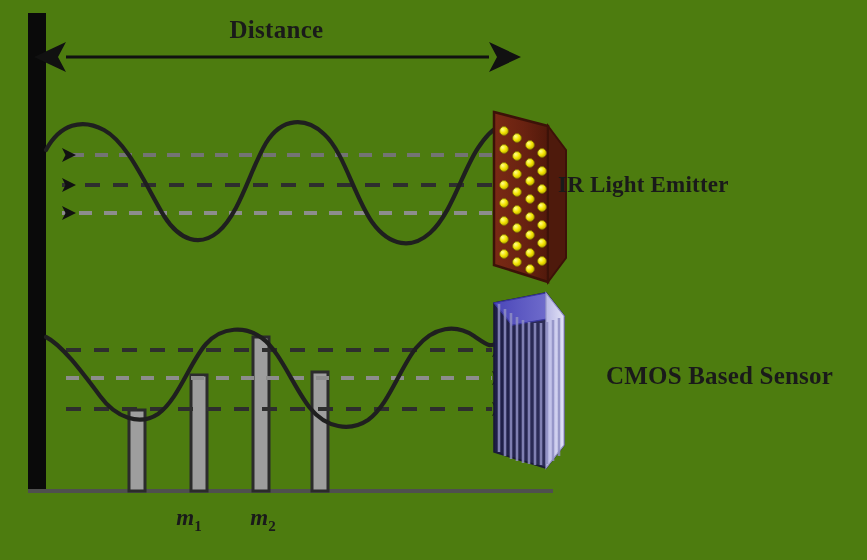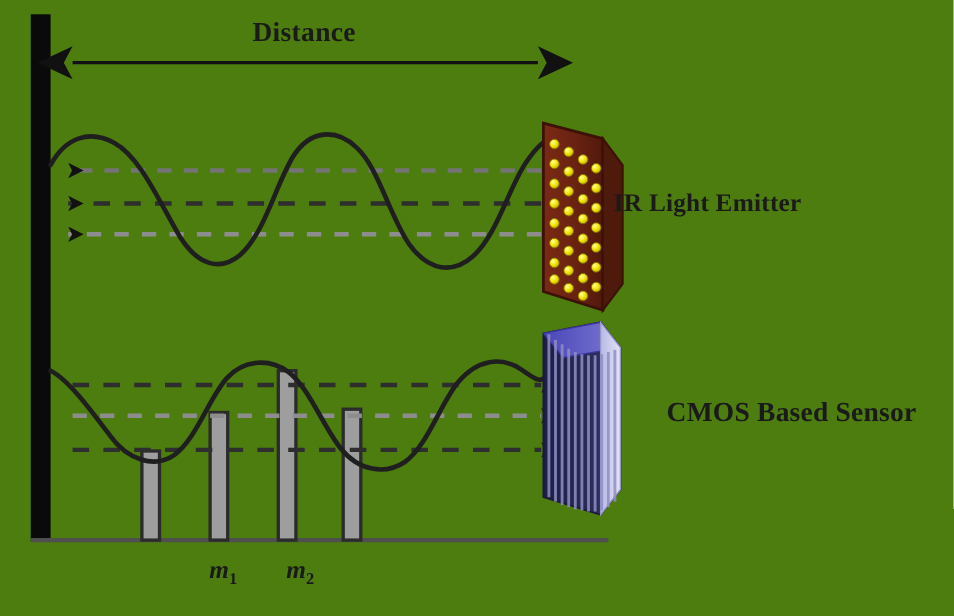--- a/index.html
+++ b/index.html
@@ -191,20 +191,20 @@
       </g>
     </g>
   </svg>
 
   <div class="txt" id="distance-label">Distance</div>
 
   <div class="txt" id="emitter-label">IR Light Emitter</div>
 
   <div class="txt" id="sensor-label">CMOS Based Sensor</div>
 
-  <div class="txt m-label" style="left:168px;">
+  <div class="txt m-label" style="left:154px;">
     <span>m</span><sub>1</sub>
   </div>
-  <div class="txt m-label" style="left:238px;">
+  <div class="txt m-label" style="left:228px;">
     <span>m</span><sub>2</sub>
   </div>
 
 </div>
 
 </body></html>

